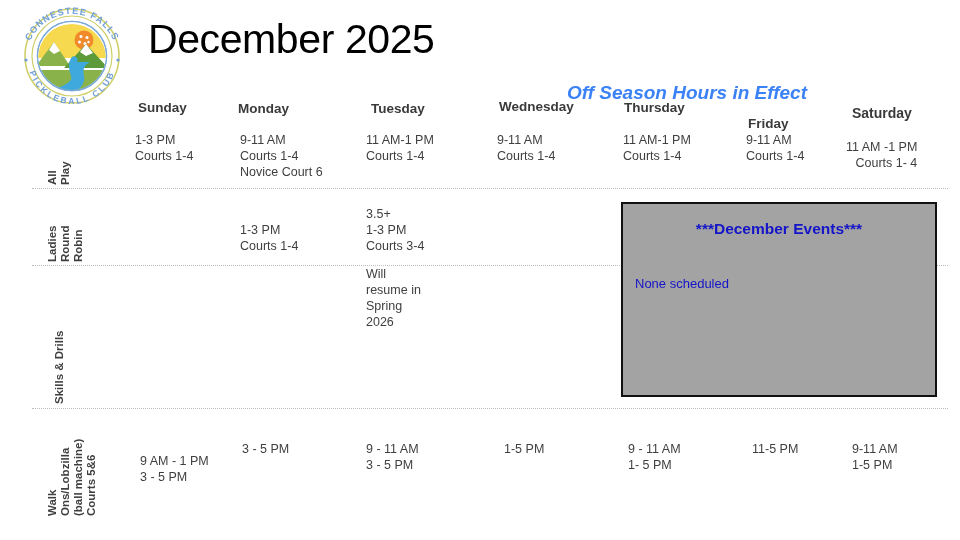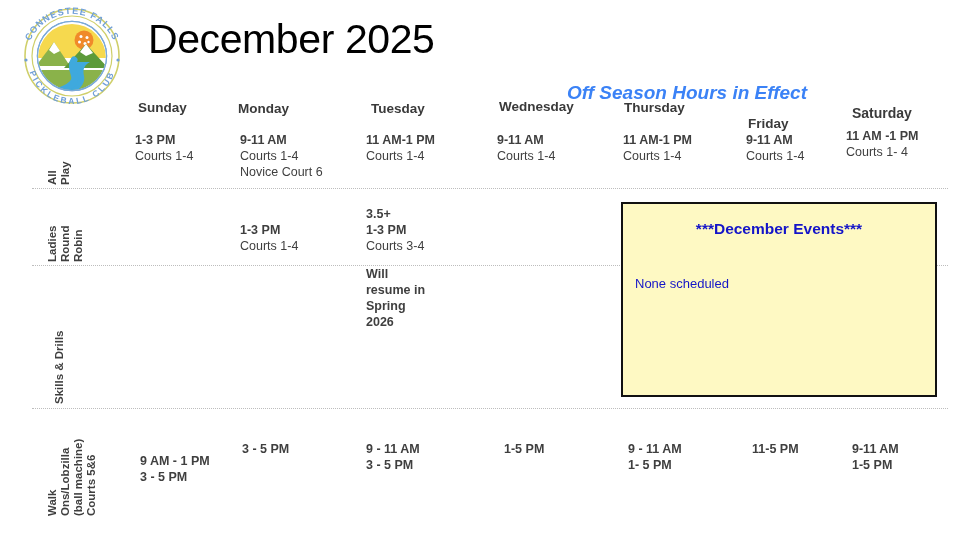--- a/index.html
+++ b/index.html
@@ -82,32 +82,32 @@
   }
 
   
   .cell {
     position: absolute;
     font-size: 12.5px;
     color: #3f3f3f;
     line-height: 16px;
     white-space: nowrap;
   }
-  .cell .b { font-weight: bold; display: block; }
+  .cell .b { font-weight: normal; display: block; }
   .cell .n { font-weight: normal; display: block; }
 
   
   #events-box {
     position: absolute;
     left: 621px;
     top: 202px;
     width: 316px;
     height: 195px;
     border: 2px solid #111111;
-    background: #fef9c3;
+    background: #a3a3a3;
     box-sizing: border-box;
   }
   #events-title {
     position: absolute;
     left: 0;
     right: 0;
     top: 16px;
     text-align: center;
     font-size: 15.5px;
     font-weight: bold;
@@ -213,21 +213,21 @@
         <span class="n">Courts 1-4</span>
       </div>
       <div class="cell" style="left: 623px; top: 132px;">
         <span class="b">11 AM-1 PM</span>
         <span class="n">Courts 1-4</span>
       </div>
       <div class="cell" style="left: 746px; top: 132px;">
         <span class="b">9-11 AM</span>
         <span class="n">Courts 1-4</span>
       </div>
-      <div class="cell" style="left: 846px; top: 128px;">
+      <div class="cell" style="left: 846px; top: 139px; text-align: right;">
         <span class="b">11 AM -1 PM</span>
         <span class="n">Courts 1- 4</span>
       </div>
       <div class="row-label" style="left: 46px; top: 262px;">
         <div>Ladies</div>
         <div>Round</div>
         <div>Robin</div>
       </div>
       <div class="cell" style="left: 240px; top: 222px;">
         <span class="b">1-3 PM</span>

